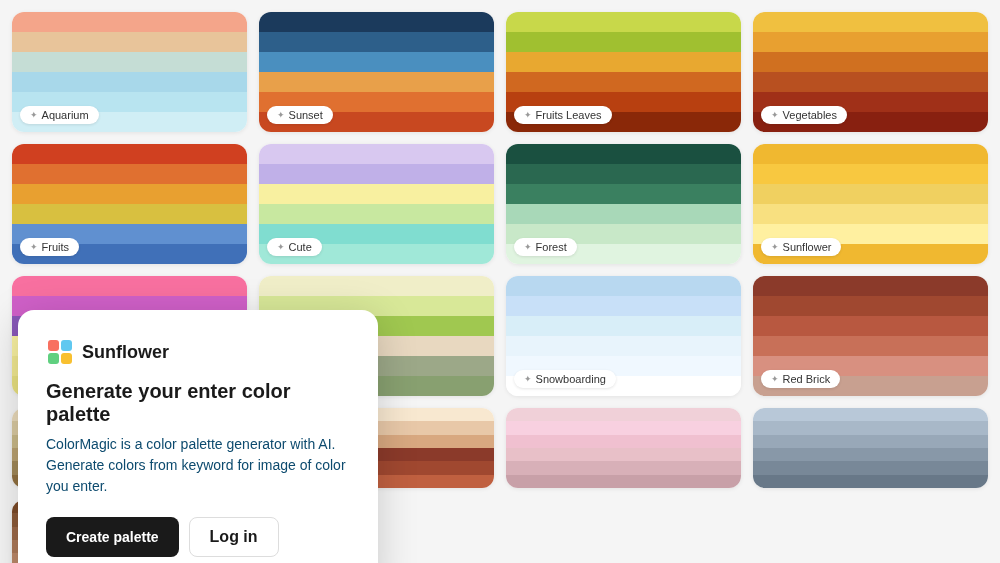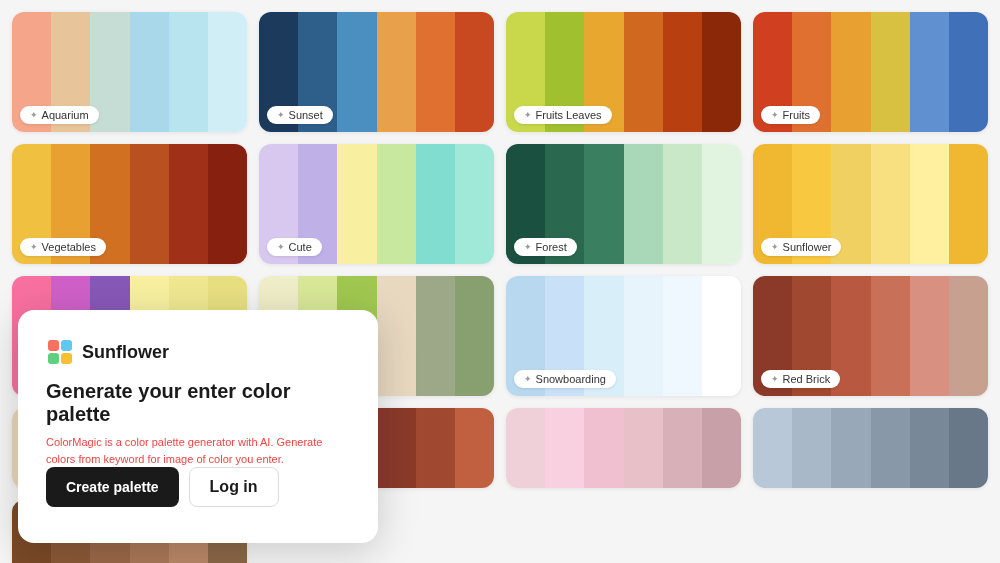--- a/index.html
+++ b/index.html
@@ -21,21 +21,21 @@
     }
 
     .palette-card {
       border-radius: 12px;
       overflow: hidden;
       background: white;
       box-shadow: 0 1px 4px rgba(0,0,0,0.08);
       position: relative;
       height: 120px;
       display: flex;
-      flex-direction: row;
+      flex-direction: column;
     }
 
     .palette-card .color-strip {
       flex: 1;
       height: 100%;
     }
 
     .palette-label {
       position: absolute;
       bottom: 8px;
@@ -89,23 +89,24 @@
     }
 
     .popup-title {
       font-size: 20px;
       font-weight: 700;
       color: #1a1a1a;
       margin-bottom: 8px;
     }
 
     .popup-desc {
-      font-size: 11px;
-      color: #ef4444;
+      font-size: 14px;
+      color: #0c4a6e;
       line-height: 1.5;
+      margin-bottom: 20px;
     }
 
     .popup-buttons {
       display: flex;
       gap: 10px;
       margin-bottom: 14px;
     }
 
     .btn-create {
       background: #1a1a1a;
@@ -158,37 +159,37 @@
     <div class="color-strip" style="background:#C8D84A"></div>
     <div class="color-strip" style="background:#A0C030"></div>
     <div class="color-strip" style="background:#E8A830"></div>
     <div class="color-strip" style="background:#D06820"></div>
     <div class="color-strip" style="background:#B84010"></div>
     <div class="color-strip" style="background:#8A2808"></div>
     <div class="palette-label">Fruits Leaves</div>
   </div>
 
   <div class="palette-card">
+    <div class="color-strip" style="background:#F0C040"></div>
+    <div class="color-strip" style="background:#E8A030"></div>
+    <div class="color-strip" style="background:#D07020"></div>
+    <div class="color-strip" style="background:#B85020"></div>
+    <div class="color-strip" style="background:#A03018"></div>
+    <div class="color-strip" style="background:#882010"></div>
+    <div class="palette-label">Vegetables</div>
+  </div>
+
+  <div class="palette-card">
     <div class="color-strip" style="background:#D04020"></div>
     <div class="color-strip" style="background:#E07030"></div>
     <div class="color-strip" style="background:#E8A030"></div>
     <div class="color-strip" style="background:#D8C040"></div>
     <div class="color-strip" style="background:#6090D0"></div>
     <div class="color-strip" style="background:#4070B8"></div>
     <div class="palette-label">Fruits</div>
-  </div>
-
-  <div class="palette-card">
-    <div class="color-strip" style="background:#F0C040"></div>
-    <div class="color-strip" style="background:#E8A030"></div>
-    <div class="color-strip" style="background:#D07020"></div>
-    <div class="color-strip" style="background:#B85020"></div>
-    <div class="color-strip" style="background:#A03018"></div>
-    <div class="color-strip" style="background:#882010"></div>
-    <div class="palette-label">Vegetables</div>
   </div>
 
   <div class="palette-card">
     <div class="color-strip" style="background:#D8C8F0"></div>
     <div class="color-strip" style="background:#C0B0E8"></div>
     <div class="color-strip" style="background:#F8F0A0"></div>
     <div class="color-strip" style="background:#C8E8A0"></div>
     <div class="color-strip" style="background:#80DDD0"></div>
     <div class="color-strip" style="background:#A0E8D8"></div>
     <div class="palette-label">Cute</div>

